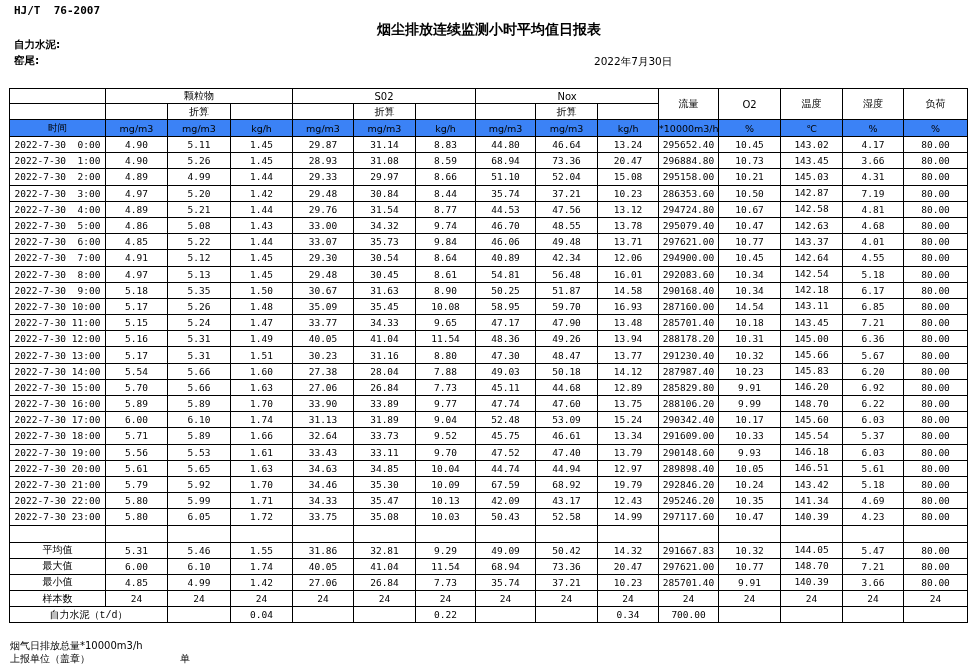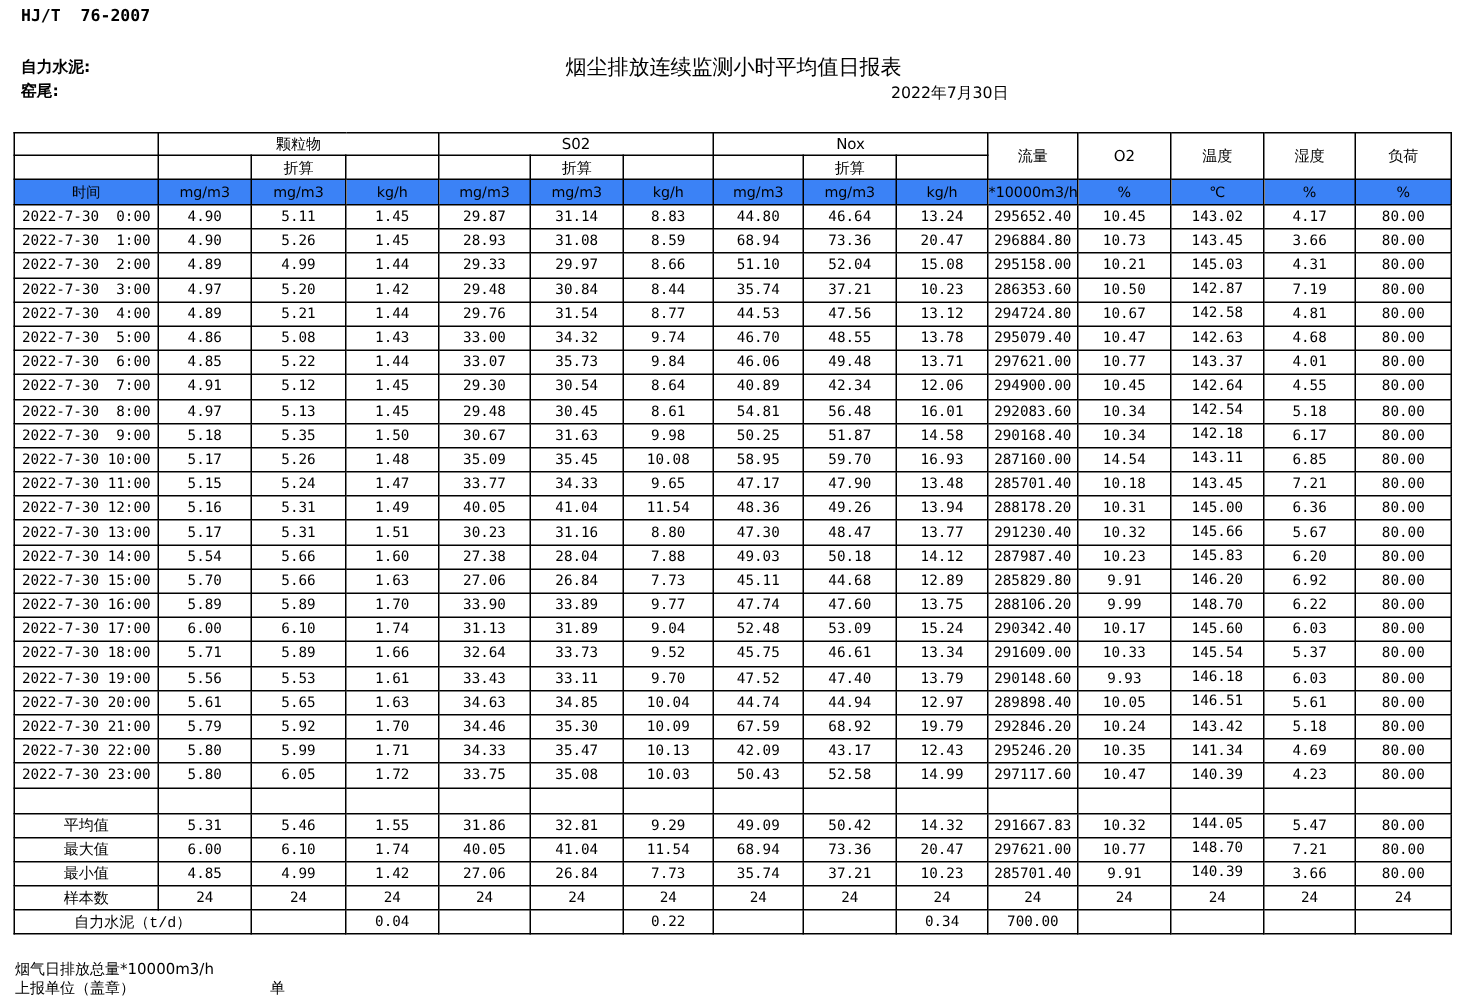--- a/index.html
+++ b/index.html
@@ -1,20 +1,20 @@
 <!DOCTYPE html>
 <html><head>
 <meta charset="utf-8">
 <style>
   html,body{margin:0;padding:0;background:#fff;}
   .page{position:relative;width:978px;height:668px;background:#fff;color:#000;
         font-family:"DejaVu Sans Mono","DejaVu Sans",sans-serif;overflow:hidden;}
   .std{position:absolute;left:14px;top:4px;font-weight:bold;font-size:11px;white-space:pre;}
-  .title{position:absolute;left:0;top:21px;width:100%;text-align:center;font-weight:normal;
-         font-size:14px;font-family:"DejaVu Sans",sans-serif;margin-top:15px;}
+  .title{position:absolute;left:0;top:21px;width:100%;text-align:center;font-weight:bold;
+         font-size:14px;font-family:"DejaVu Sans",sans-serif;}
   .company{position:absolute;left:14px;top:38px;font-weight:bold;font-size:10.5px;
            font-family:"DejaVu Sans",sans-serif;}
   .location{position:absolute;left:14px;top:54px;font-weight:bold;font-size:10.5px;
             font-family:"DejaVu Sans",sans-serif;}
   .rdate{position:absolute;left:594px;top:55px;font-size:10.5px;font-family:"DejaVu Sans",sans-serif;}
   table.rpt{position:absolute;left:9px;top:88px;width:958px;border-collapse:collapse;
             table-layout:fixed;font-size:9.5px;}
   table.rpt td{border:1px solid #000;text-align:center;padding:0;overflow:hidden;
                white-space:pre;vertical-align:middle;}
   tr.h1{height:12px;} tr.h2{height:16px;} tr.h3{height:17px;}
@@ -254,21 +254,21 @@
           <td>5.18</td>
           <td>80.00</td>
         </tr>
         <tr class="data">
           <td class="time">2022-7-30  9:00</td>
           <td>5.18</td>
           <td>5.35</td>
           <td>1.50</td>
           <td>30.67</td>
           <td>31.63</td>
-          <td>9.98</td>
+          <td>8.90</td>
           <td>50.25</td>
           <td>51.87</td>
           <td>14.58</td>
           <td>290168.40</td>
           <td class="o2">10.34</td>
           <td class="temp">142.18</td>
           <td>6.17</td>
           <td>80.00</td>
         </tr>
         <tr class="data">

